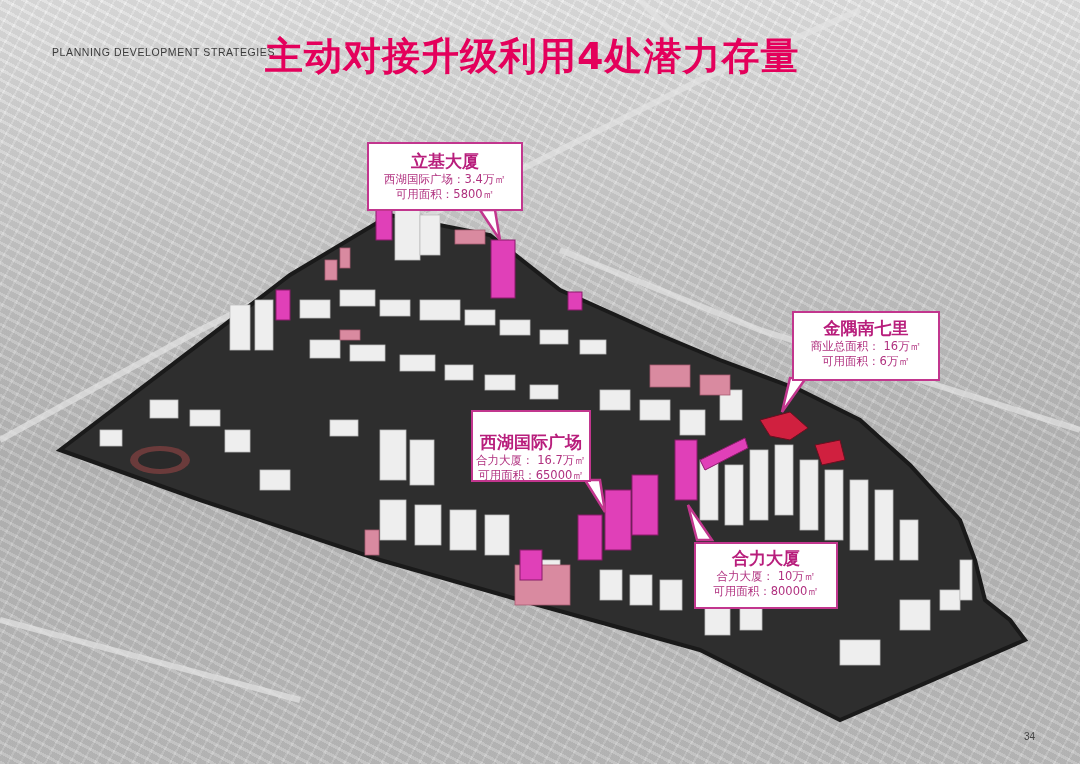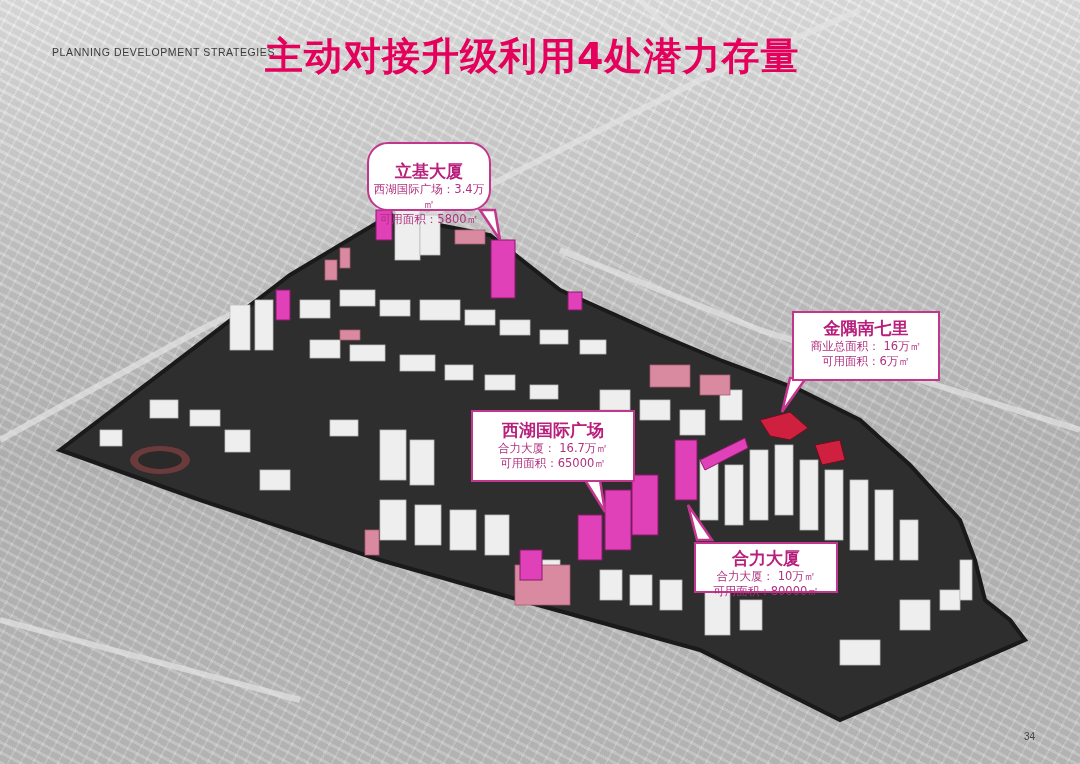--- a/index.html
+++ b/index.html
@@ -156,37 +156,37 @@
     <path d="M697 540 L688 505 L712 540 Z"></path>
   </g>
 </svg>
 
 <div class="header">
   <div class="header-en">PLANNING DEVELOPMENT STRATEGIES</div>
 </div>
 
 <div class="main-title">主动对接升级利用4处潜力存量</div>
 
-<div class="callout" style="left:367px; top:142px; width:124px; height:69px; padding-top:16px;border-radius:21px;">
+<div class="callout" style="left:367px; top:142px; width:156px; height:69px; padding-top:6px;">
   <div class="callout-name">立基大厦</div>
   <div class="callout-line">西湖国际广场：3.4万㎡</div>
   <div class="callout-line">可用面积：5800㎡</div>
 </div>
 
 <div class="callout" style="left:780px; top:311px; width:148px; height:70px; padding-top:4px;margin-left:12px;">
   <div class="callout-name">金隅南七里</div>
   <div class="callout-line">商业总面积：  16万㎡</div>
   <div class="callout-line">可用面积：6万㎡</div>
 </div>
 
-<div class="callout" style="left:471px; top:410px; width:164px; height:72px; padding-top:7px;">
+<div class="callout" style="left:471px; top:410px; width:120px; height:72px; padding-top:19px;">
   <div class="callout-name">西湖国际广场</div>
   <div class="callout-line">合力大厦：  16.7万㎡</div>
   <div class="callout-line">可用面积：65000㎡</div>
 </div>
 
-<div class="callout" style="left:694px; top:542px; width:144px; height:51px; padding-top:3px;">
+<div class="callout" style="left:694px; top:542px; width:144px; height:67px; padding-top:3px;">
   <div class="callout-name">合力大厦</div>
   <div class="callout-line">合力大厦：  10万㎡</div>
   <div class="callout-line">可用面积：80000㎡</div>
 </div>
 
 <div class="page-number">34</div>
 
 </body></html>

